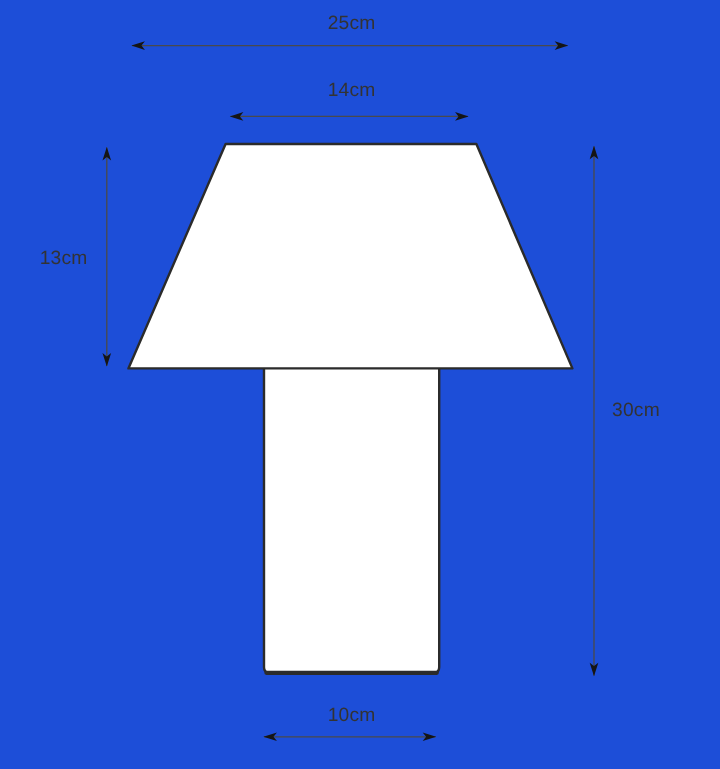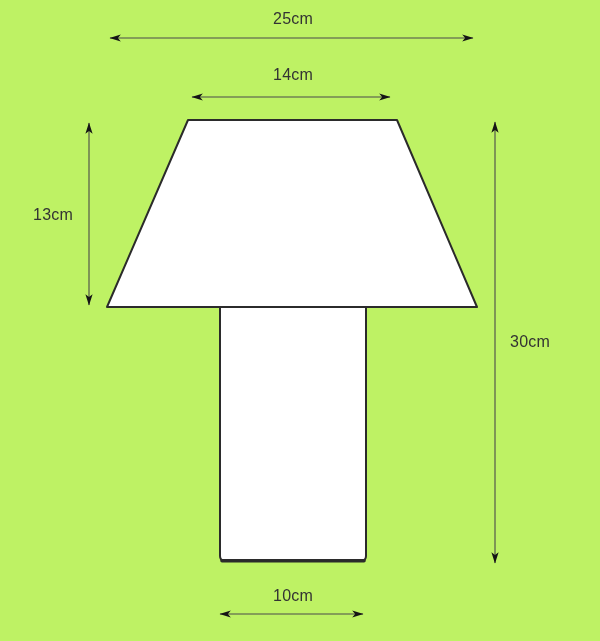--- a/index.html
+++ b/index.html
@@ -4,21 +4,21 @@
 <style>
   html, body {
     margin: 0;
     padding: 0;
     background: #ffffff;
   }
   .stage {
     position: relative;
     width: 600px;
     height: 641px;
-    background: #bef264;
+    background: #1d4ed8;
     overflow: hidden;
     text-align: right;
   }
   svg text {
     font-family: "Liberation Sans", "DejaVu Sans", sans-serif;
     font-size: 16px;
     font-weight: normal;
     letter-spacing: 0.2px;
   }
   .shape {

